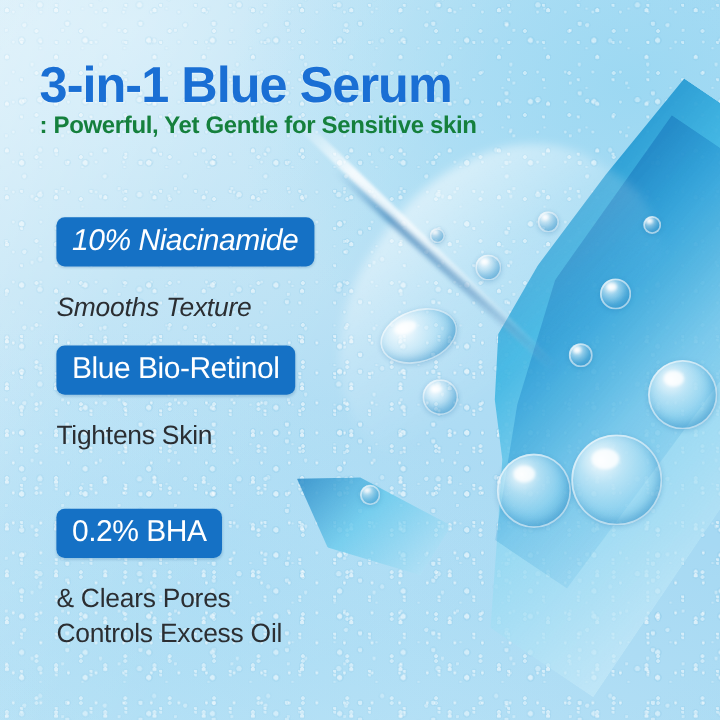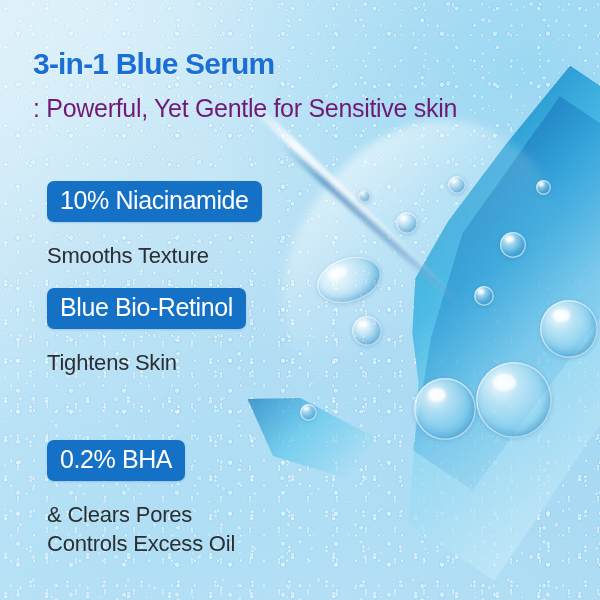--- a/index.html
+++ b/index.html
@@ -210,45 +210,45 @@
   
   .content {
     position: absolute;
     inset: 0;
   }
 
   .headline {
     position: absolute;
     left: 33px;
     top: 47px;
-    font-size: 30px;
+    font-size: 42px;
     font-weight: bold;
     letter-spacing: -0.8px;
     color: #1A6FD4;
     white-space: nowrap;
     text-shadow: 0 1px 1px rgba(255,255,255,.45);
   }
   .subhead {
     position: absolute;
     left: 33px;
     top: 94px;
-    font-size: 25px;
-    font-weight: normal;
+    font-size: 20px;
+    font-weight: bold;
     letter-spacing: -0.3px;
-    color: #701a75;
+    color: #15803d;
     white-space: nowrap;
   }
 
   .feature {
     position: absolute;
     left: 47px;
   }
-  .feature-1 { top: 181px; }
+  .feature-1 { top: 181px; font-style: italic; }
   .feature-2 { top: 288px; }
-  .feature-3 { top: 440px; }
+  .feature-3 { top: 424px; }
 
   .badge {
     display: inline-block;
     background: #1571C5;
     color: #FFFFFF;
     font-size: 25px;
     font-weight: normal;
     letter-spacing: -0.4px;
     line-height: 1;
     padding: 7px 13px 9px 13px;

